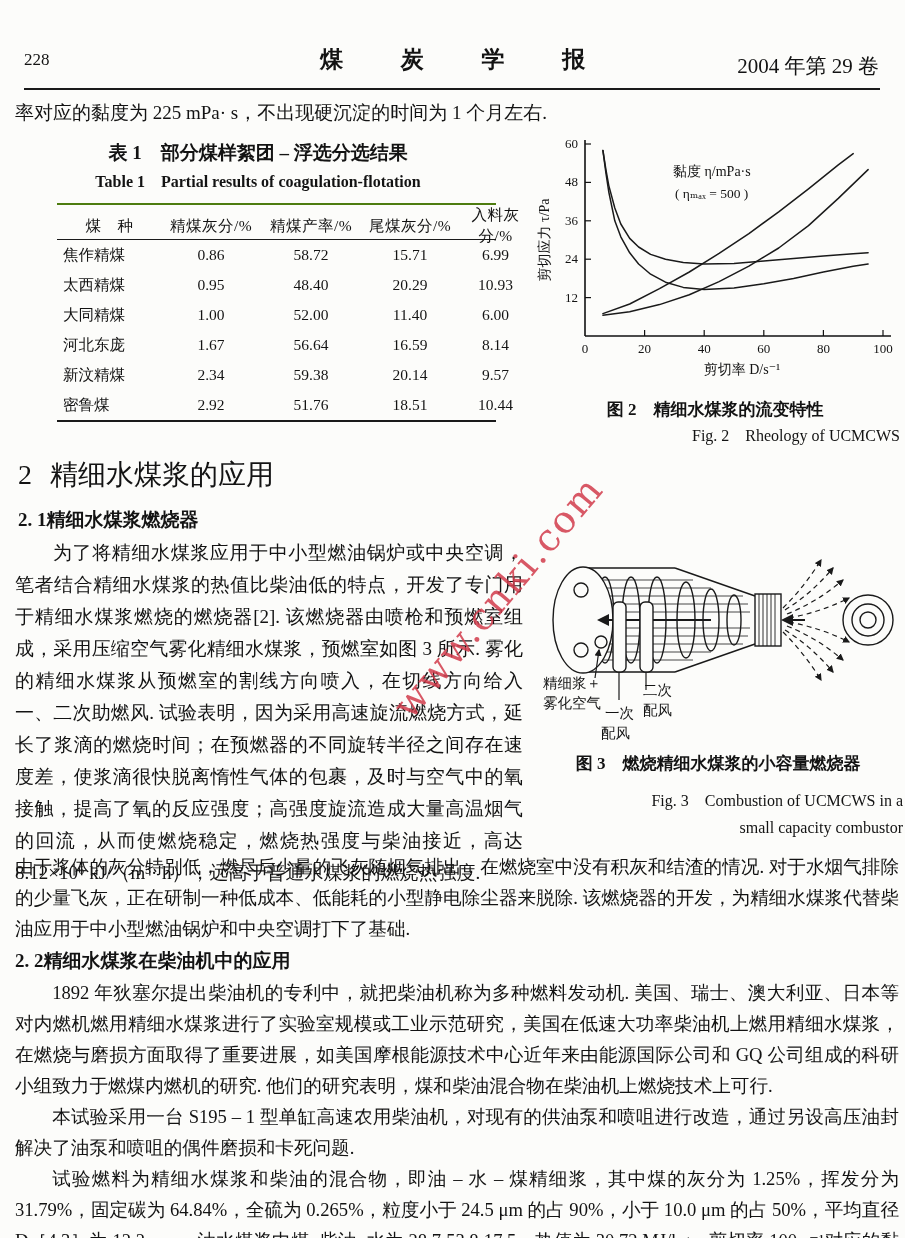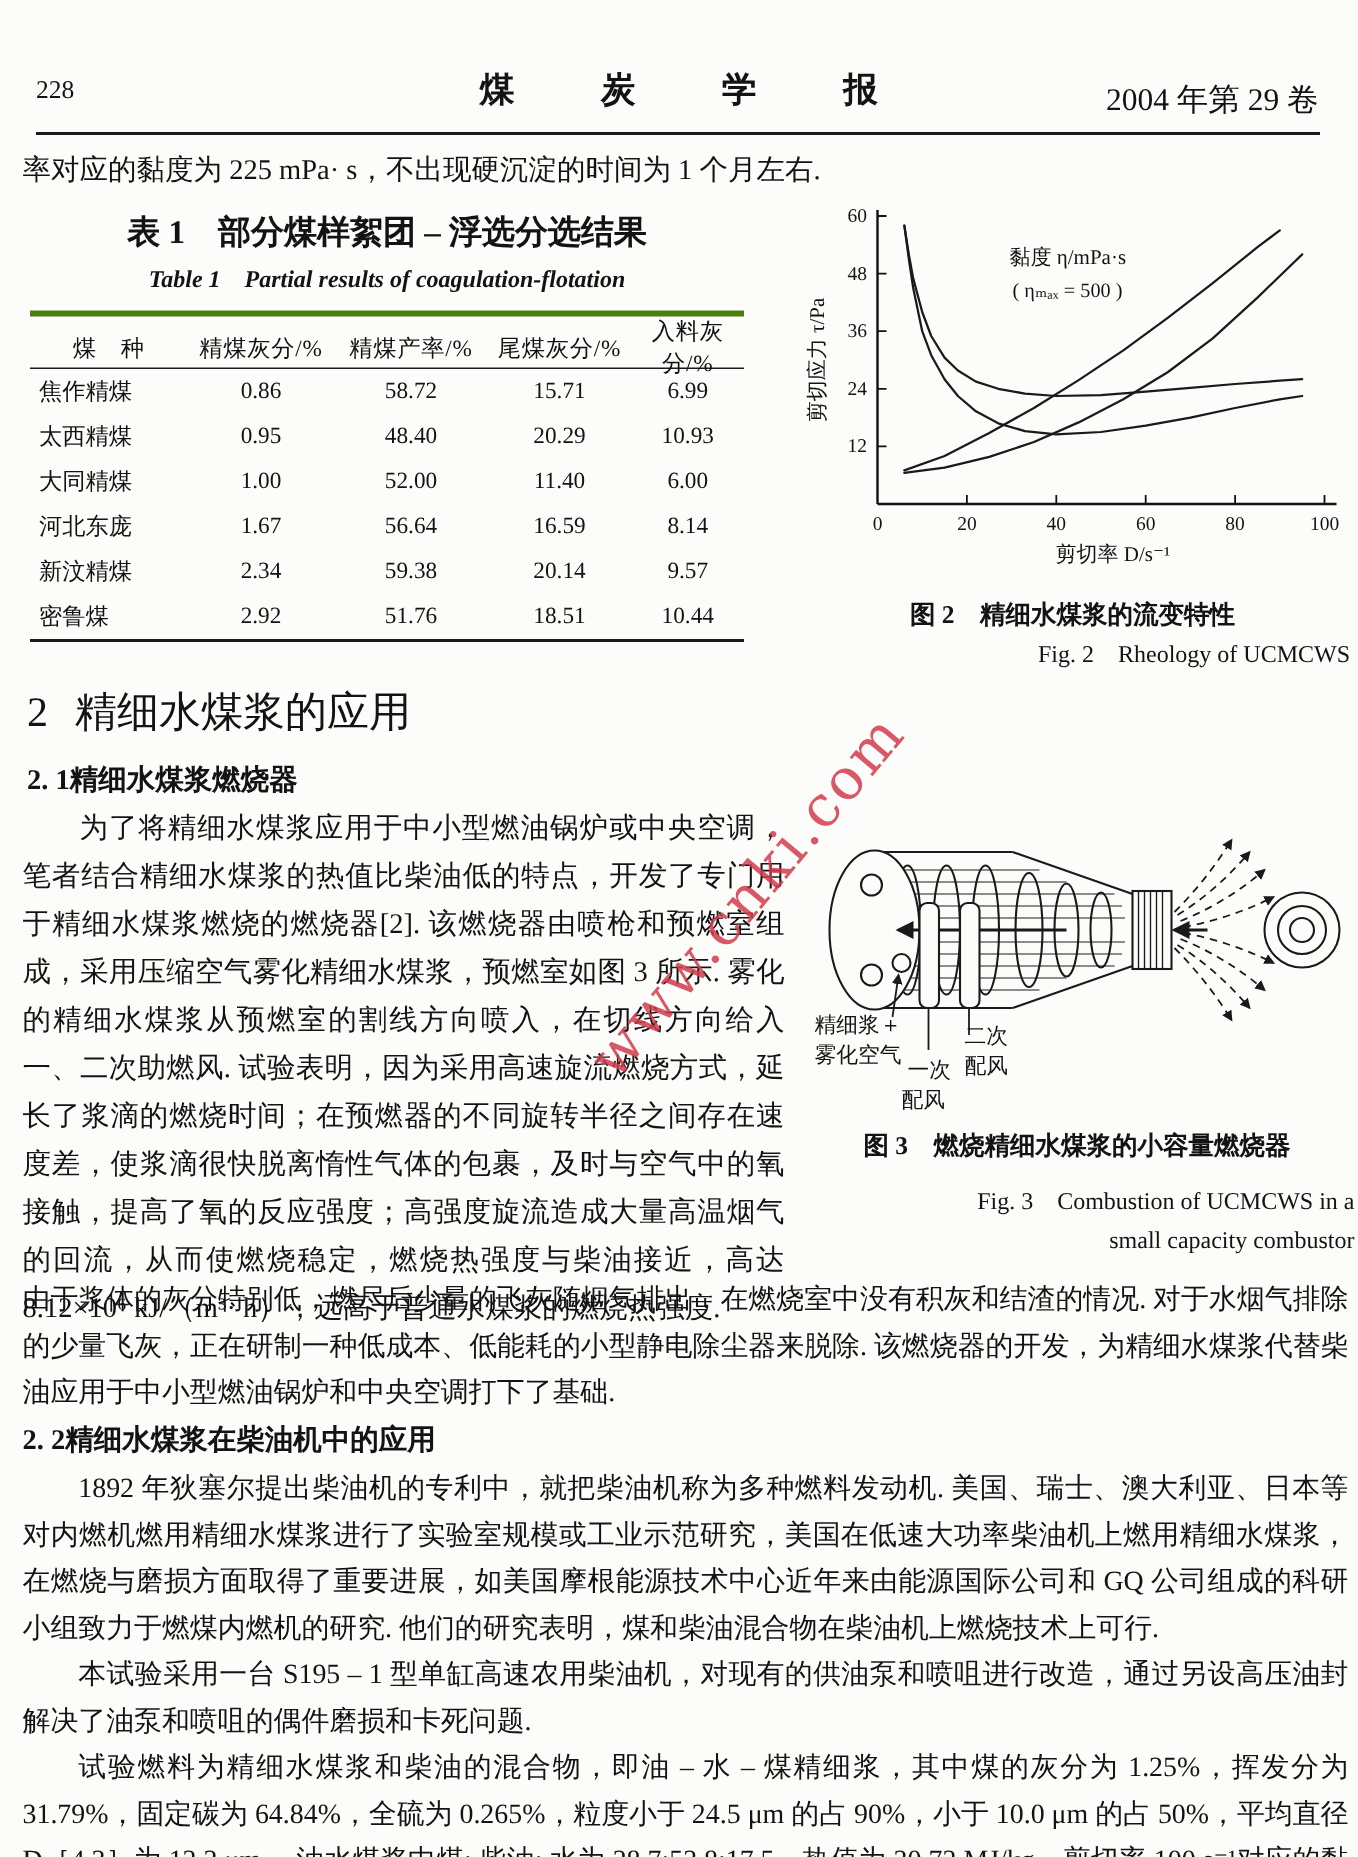--- a/index.html
+++ b/index.html
@@ -13,23 +13,23 @@
   .pagenum{left:24px;top:50px;font-size:17px;}
   .jtitle{left:0;right:0;top:44px;text-align:center;font-size:23px;font-weight:bold;letter-spacing:26px;text-indent:26px;}
   .issue{right:26px;top:52px;font-size:21px;}
   .headrule{left:24px;top:88px;width:856px;height:2px;background:#1a1a1a;}
   
   .bodyline{left:15px;top:100px;width:882px;font-size:19px;}
   .para{font-size:19px;line-height:32px;text-align:justify;margin:0;}
   .indent{text-indent:2em;}
   
   .tblwrap{left:20px;top:140px;width:476px;}
-  .tbltitle{text-align:center;font-weight:bold;font-size:22px;margin:0 0 6px 0;}
-  .tbltitle-en{text-align:center;font-weight:bold;font-size:16px;margin:0 0 10px 0;font-family:"Liberation Serif",serif;font-style:italic;}
-  .tbl{border-top:4px solid #4d7c0f;border-bottom:2px solid #1a1a1a;}
+  .tbltitle{text-align:center;font-weight:bold;font-size:19px;margin:0 0 6px 0;}
+  .tbltitle-en{text-align:center;font-weight:bold;font-size:16px;margin:0 0 10px 0;font-family:"Liberation Serif",serif;}
+  .tbl{border-top:2px solid #4d7c0f;border-bottom:2px solid #1a1a1a;margin-left:37px;}
   .trow{display:grid;grid-template-columns:105px 98px 102px 96px 75px;align-items:center;height:30px;}
   .trow.head{height:34px;border-bottom:1.5px solid #1a1a1a;}
   .tcell{font-size:15.5px;padding-left:6px;}
   .tcell.num{text-align:center;padding-left:0;}
   .trow.head .tcell{text-align:center;padding-left:0;letter-spacing:0.5px;}
   
   .figcap{width:370px;text-align:center;margin:0;}
   .figcap.zh{font-weight:bold;font-size:17px;}
   .figcap.en{font-size:16px;text-align:right;}
   

